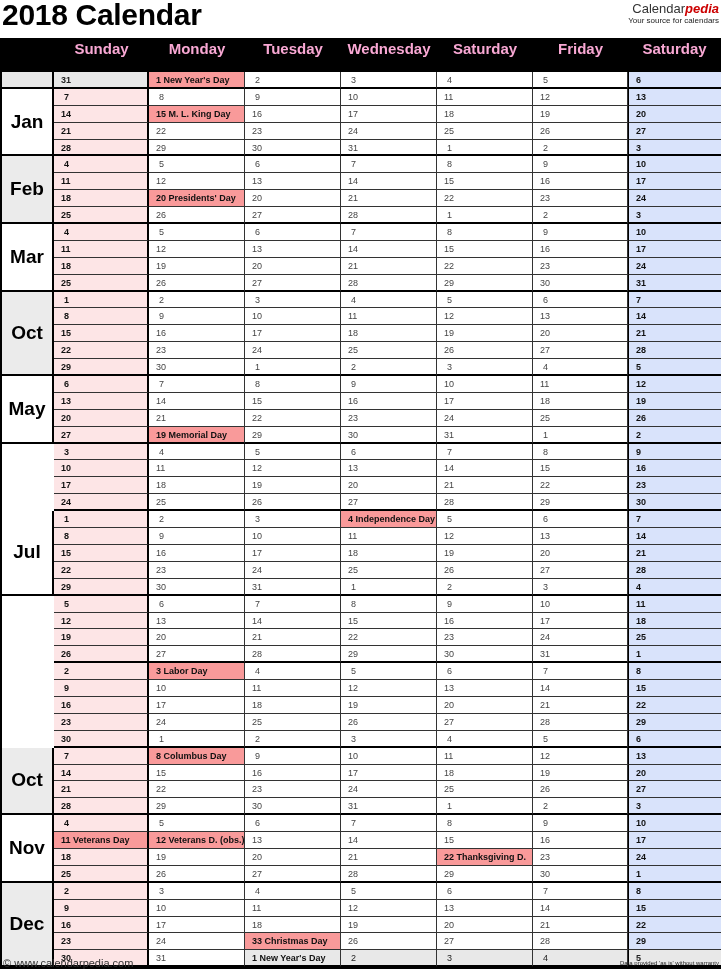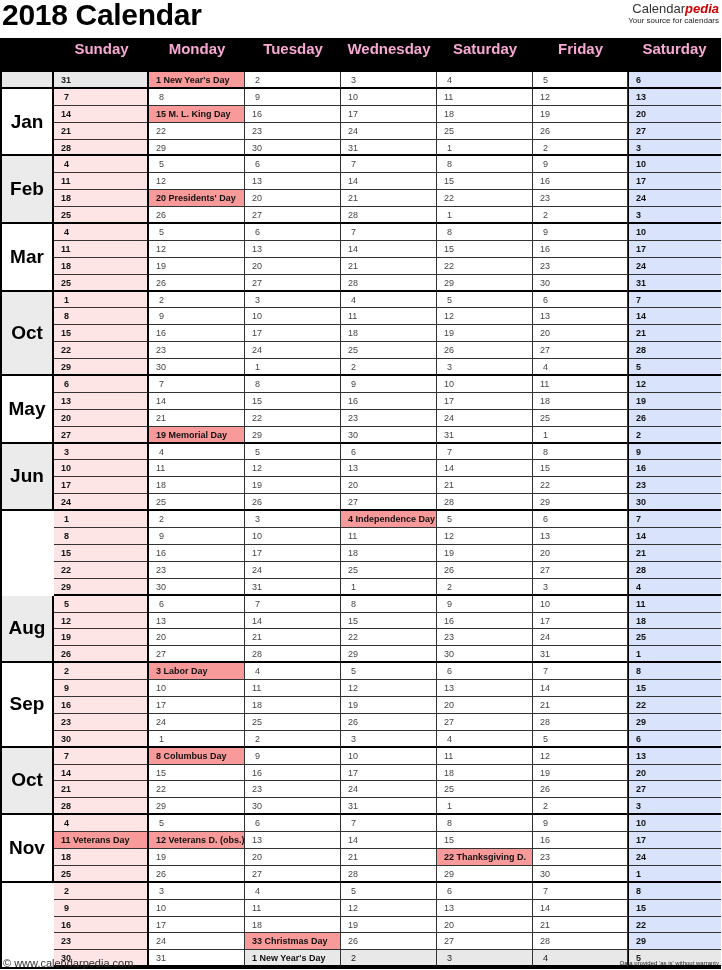--- a/index.html
+++ b/index.html
@@ -204,21 +204,20 @@
       <div class="cell" style="grid-area: 21 / 6;">24</div>
       <div class="cell" style="grid-area: 21 / 7;">25</div>
       <div class="cell sat" style="grid-area: 21 / 8;">26</div>
       <div class="cell sun thick-bottom" style="grid-area: 22 / 2;">27</div>
       <div class="cell hol thick-bottom" style="grid-area: 22 / 3;">19  Memorial Day</div>
       <div class="cell thick-bottom" style="grid-area: 22 / 4;">29</div>
       <div class="cell thick-bottom" style="grid-area: 22 / 5;">30</div>
       <div class="cell thick-bottom" style="grid-area: 22 / 6;">31</div>
       <div class="cell thick-bottom indent" style="grid-area: 22 / 7;">1</div>
       <div class="cell sat thick-bottom" style="grid-area: 22 / 8;">2</div>
-      <div class="mon alt" style="grid-row: 23 / span 4;">Jun</div>
       <div class="cell sun indent" style="grid-area: 23 / 2;">3</div>
       <div class="cell indent" style="grid-area: 23 / 3;">4</div>
       <div class="cell indent" style="grid-area: 23 / 4;">5</div>
       <div class="cell indent" style="grid-area: 23 / 5;">6</div>
       <div class="cell indent" style="grid-area: 23 / 6;">7</div>
       <div class="cell indent" style="grid-area: 23 / 7;">8</div>
       <div class="cell sat" style="grid-area: 23 / 8;">9</div>
       <div class="cell sun" style="grid-area: 24 / 2;">10</div>
       <div class="cell" style="grid-area: 24 / 3;">11</div>
       <div class="cell" style="grid-area: 24 / 4;">12</div>
@@ -233,20 +232,21 @@
       <div class="cell" style="grid-area: 25 / 6;">21</div>
       <div class="cell" style="grid-area: 25 / 7;">22</div>
       <div class="cell sat" style="grid-area: 25 / 8;">23</div>
       <div class="cell sun thick-bottom" style="grid-area: 26 / 2;">24</div>
       <div class="cell thick-bottom" style="grid-area: 26 / 3;">25</div>
       <div class="cell thick-bottom" style="grid-area: 26 / 4;">26</div>
       <div class="cell thick-bottom" style="grid-area: 26 / 5;">27</div>
       <div class="cell thick-bottom" style="grid-area: 26 / 6;">28</div>
       <div class="cell thick-bottom" style="grid-area: 26 / 7;">29</div>
       <div class="cell sat thick-bottom" style="grid-area: 26 / 8;">30</div>
+      <div class="mon plain" style="grid-row: 27 / span 5;">Jul</div>
       <div class="cell sun indent" style="grid-area: 27 / 2;">1</div>
       <div class="cell indent" style="grid-area: 27 / 3;">2</div>
       <div class="cell indent" style="grid-area: 27 / 4;">3</div>
       <div class="cell hol" style="grid-area: 27 / 5;">4  Independence Day</div>
       <div class="cell indent" style="grid-area: 27 / 6;">5</div>
       <div class="cell indent" style="grid-area: 27 / 7;">6</div>
       <div class="cell sat" style="grid-area: 27 / 8;">7</div>
       <div class="cell sun indent" style="grid-area: 28 / 2;">8</div>
       <div class="cell indent" style="grid-area: 28 / 3;">9</div>
       <div class="cell" style="grid-area: 28 / 4;">10</div>
@@ -268,21 +268,20 @@
       <div class="cell" style="grid-area: 30 / 6;">26</div>
       <div class="cell" style="grid-area: 30 / 7;">27</div>
       <div class="cell sat" style="grid-area: 30 / 8;">28</div>
       <div class="cell sun thick-bottom" style="grid-area: 31 / 2;">29</div>
       <div class="cell thick-bottom" style="grid-area: 31 / 3;">30</div>
       <div class="cell thick-bottom" style="grid-area: 31 / 4;">31</div>
       <div class="cell thick-bottom indent" style="grid-area: 31 / 5;">1</div>
       <div class="cell thick-bottom indent" style="grid-area: 31 / 6;">2</div>
       <div class="cell thick-bottom indent" style="grid-area: 31 / 7;">3</div>
       <div class="cell sat thick-bottom" style="grid-area: 31 / 8;">4</div>
-      <div class="mon alt" style="grid-row: 32 / span 4;">Aug</div>
       <div class="cell sun indent" style="grid-area: 32 / 2;">5</div>
       <div class="cell indent" style="grid-area: 32 / 3;">6</div>
       <div class="cell indent" style="grid-area: 32 / 4;">7</div>
       <div class="cell indent" style="grid-area: 32 / 5;">8</div>
       <div class="cell indent" style="grid-area: 32 / 6;">9</div>
       <div class="cell" style="grid-area: 32 / 7;">10</div>
       <div class="cell sat" style="grid-area: 32 / 8;">11</div>
       <div class="cell sun" style="grid-area: 33 / 2;">12</div>
       <div class="cell" style="grid-area: 33 / 3;">13</div>
       <div class="cell" style="grid-area: 33 / 4;">14</div>
@@ -297,21 +296,20 @@
       <div class="cell" style="grid-area: 34 / 6;">23</div>
       <div class="cell" style="grid-area: 34 / 7;">24</div>
       <div class="cell sat" style="grid-area: 34 / 8;">25</div>
       <div class="cell sun thick-bottom" style="grid-area: 35 / 2;">26</div>
       <div class="cell thick-bottom" style="grid-area: 35 / 3;">27</div>
       <div class="cell thick-bottom" style="grid-area: 35 / 4;">28</div>
       <div class="cell thick-bottom" style="grid-area: 35 / 5;">29</div>
       <div class="cell thick-bottom" style="grid-area: 35 / 6;">30</div>
       <div class="cell thick-bottom" style="grid-area: 35 / 7;">31</div>
       <div class="cell sat thick-bottom" style="grid-area: 35 / 8;">1</div>
-      <div class="mon plain" style="grid-row: 36 / span 5;">Sep</div>
       <div class="cell sun indent" style="grid-area: 36 / 2;">2</div>
       <div class="cell hol" style="grid-area: 36 / 3;">3  Labor Day</div>
       <div class="cell indent" style="grid-area: 36 / 4;">4</div>
       <div class="cell indent" style="grid-area: 36 / 5;">5</div>
       <div class="cell indent" style="grid-area: 36 / 6;">6</div>
       <div class="cell indent" style="grid-area: 36 / 7;">7</div>
       <div class="cell sat" style="grid-area: 36 / 8;">8</div>
       <div class="cell sun indent" style="grid-area: 37 / 2;">9</div>
       <div class="cell" style="grid-area: 37 / 3;">10</div>
       <div class="cell" style="grid-area: 37 / 4;">11</div>
@@ -391,20 +389,21 @@
       <div class="cell hol" style="grid-area: 47 / 6;">22  Thanksgiving D.</div>
       <div class="cell" style="grid-area: 47 / 7;">23</div>
       <div class="cell sat" style="grid-area: 47 / 8;">24</div>
       <div class="cell sun thick-bottom" style="grid-area: 48 / 2;">25</div>
       <div class="cell thick-bottom" style="grid-area: 48 / 3;">26</div>
       <div class="cell thick-bottom" style="grid-area: 48 / 4;">27</div>
       <div class="cell thick-bottom" style="grid-area: 48 / 5;">28</div>
       <div class="cell thick-bottom" style="grid-area: 48 / 6;">29</div>
       <div class="cell thick-bottom" style="grid-area: 48 / 7;">30</div>
       <div class="cell sat thick-bottom" style="grid-area: 48 / 8;">1</div>
+      <div class="mon alt" style="grid-row: 49 / span 5;">Dec</div>
       <div class="cell sun indent" style="grid-area: 49 / 2;">2</div>
       <div class="cell indent" style="grid-area: 49 / 3;">3</div>
       <div class="cell indent" style="grid-area: 49 / 4;">4</div>
       <div class="cell indent" style="grid-area: 49 / 5;">5</div>
       <div class="cell indent" style="grid-area: 49 / 6;">6</div>
       <div class="cell indent" style="grid-area: 49 / 7;">7</div>
       <div class="cell sat" style="grid-area: 49 / 8;">8</div>
       <div class="cell sun indent" style="grid-area: 50 / 2;">9</div>
       <div class="cell" style="grid-area: 50 / 3;">10</div>
       <div class="cell" style="grid-area: 50 / 4;">11</div>

